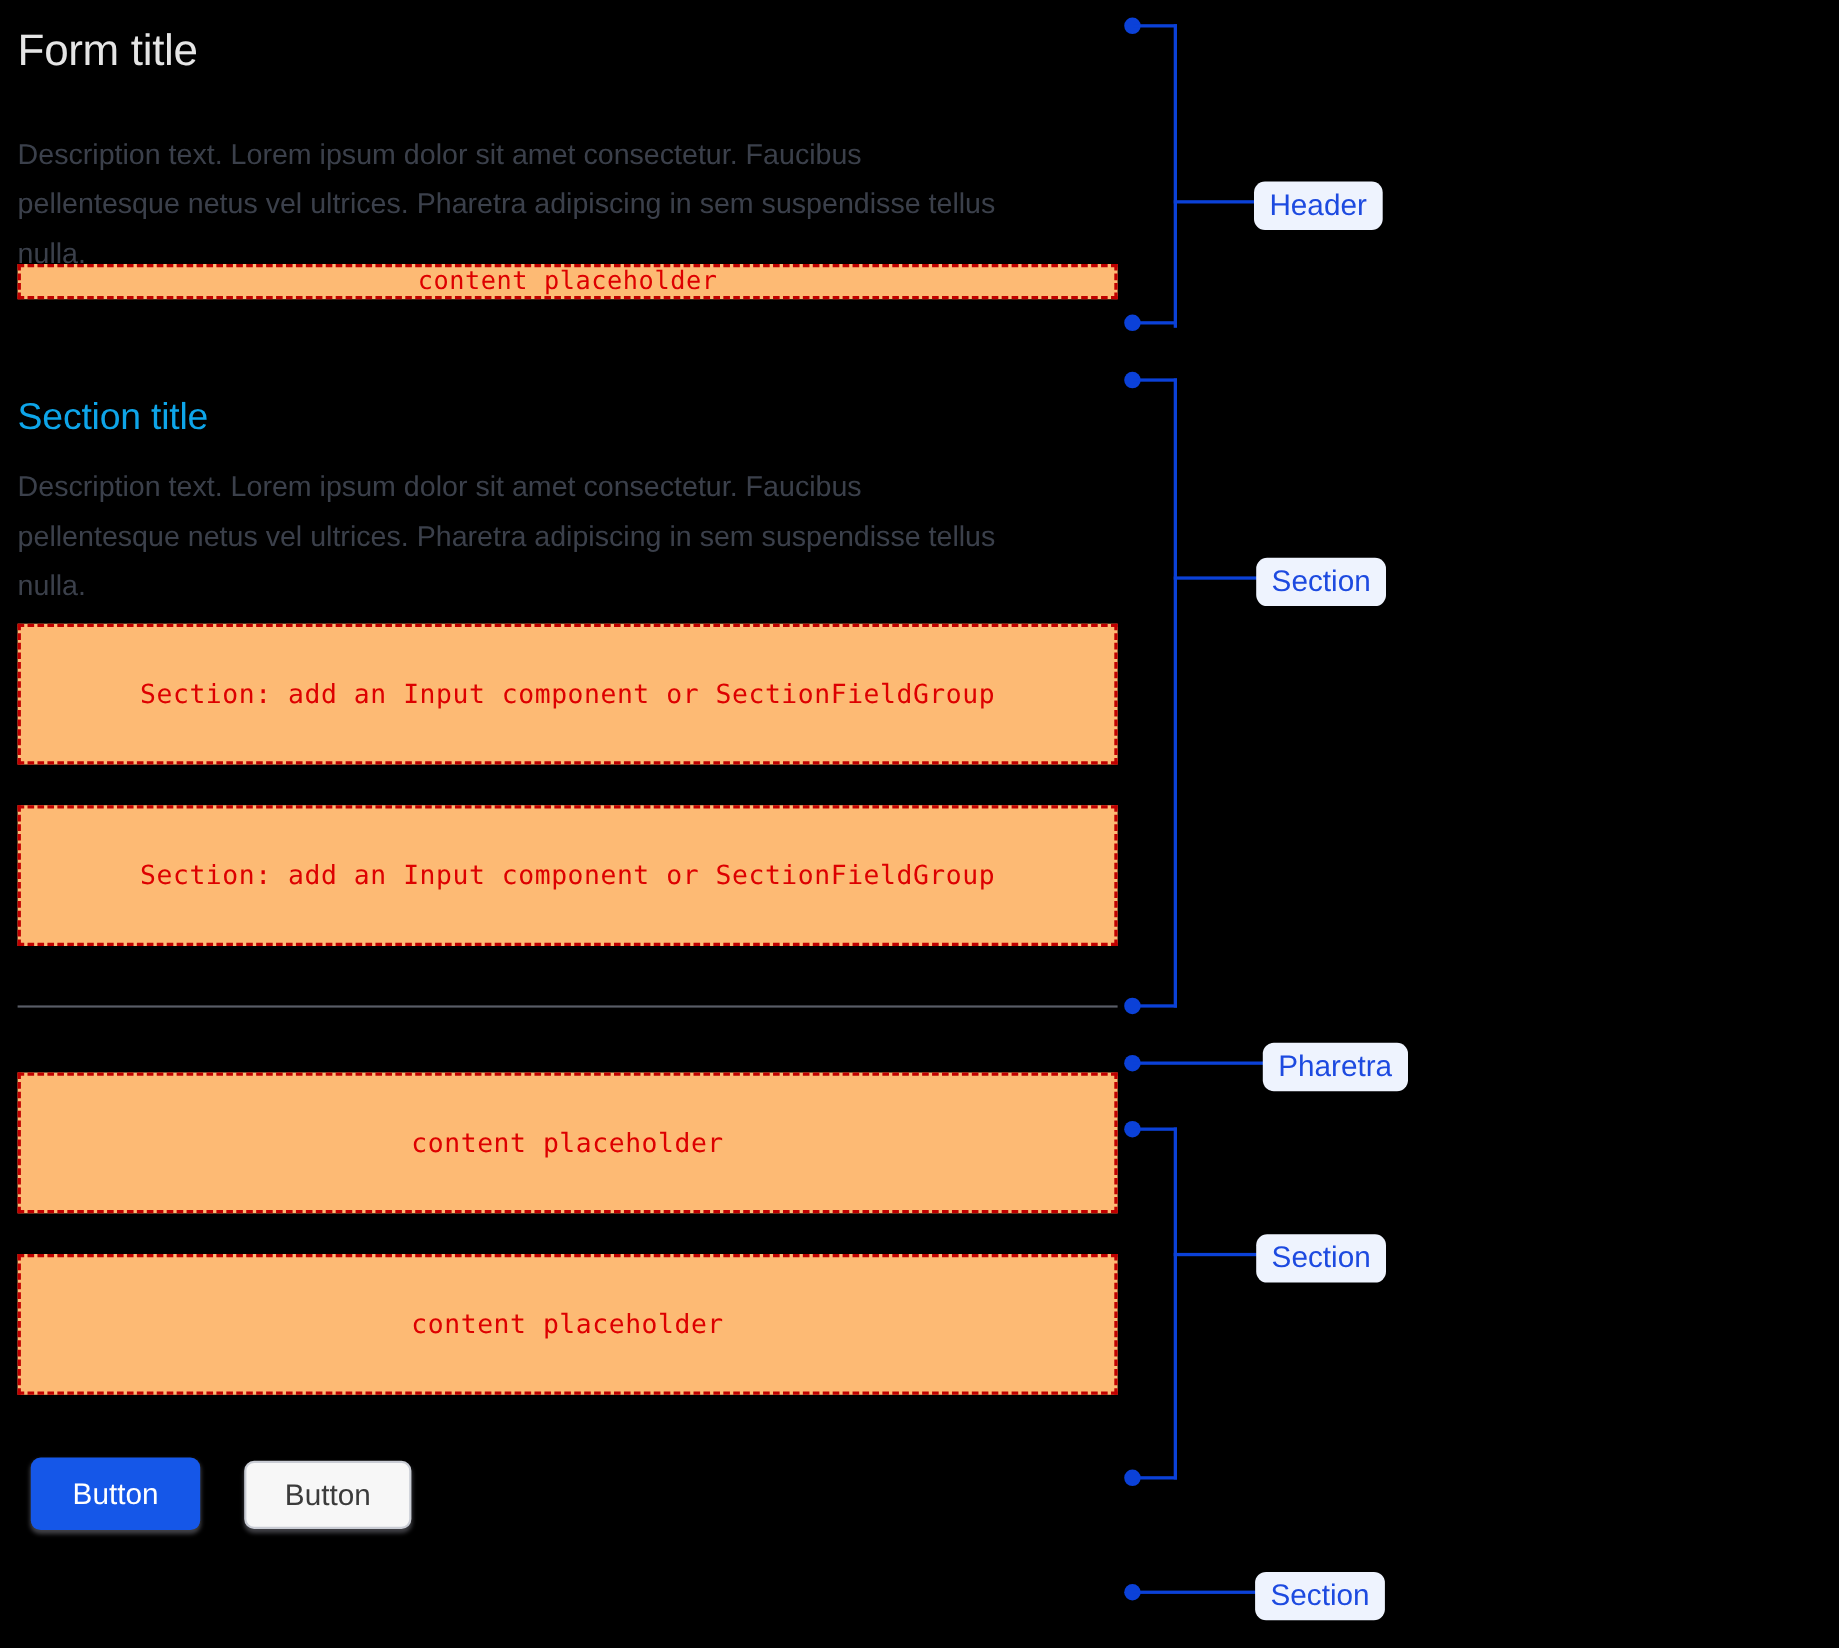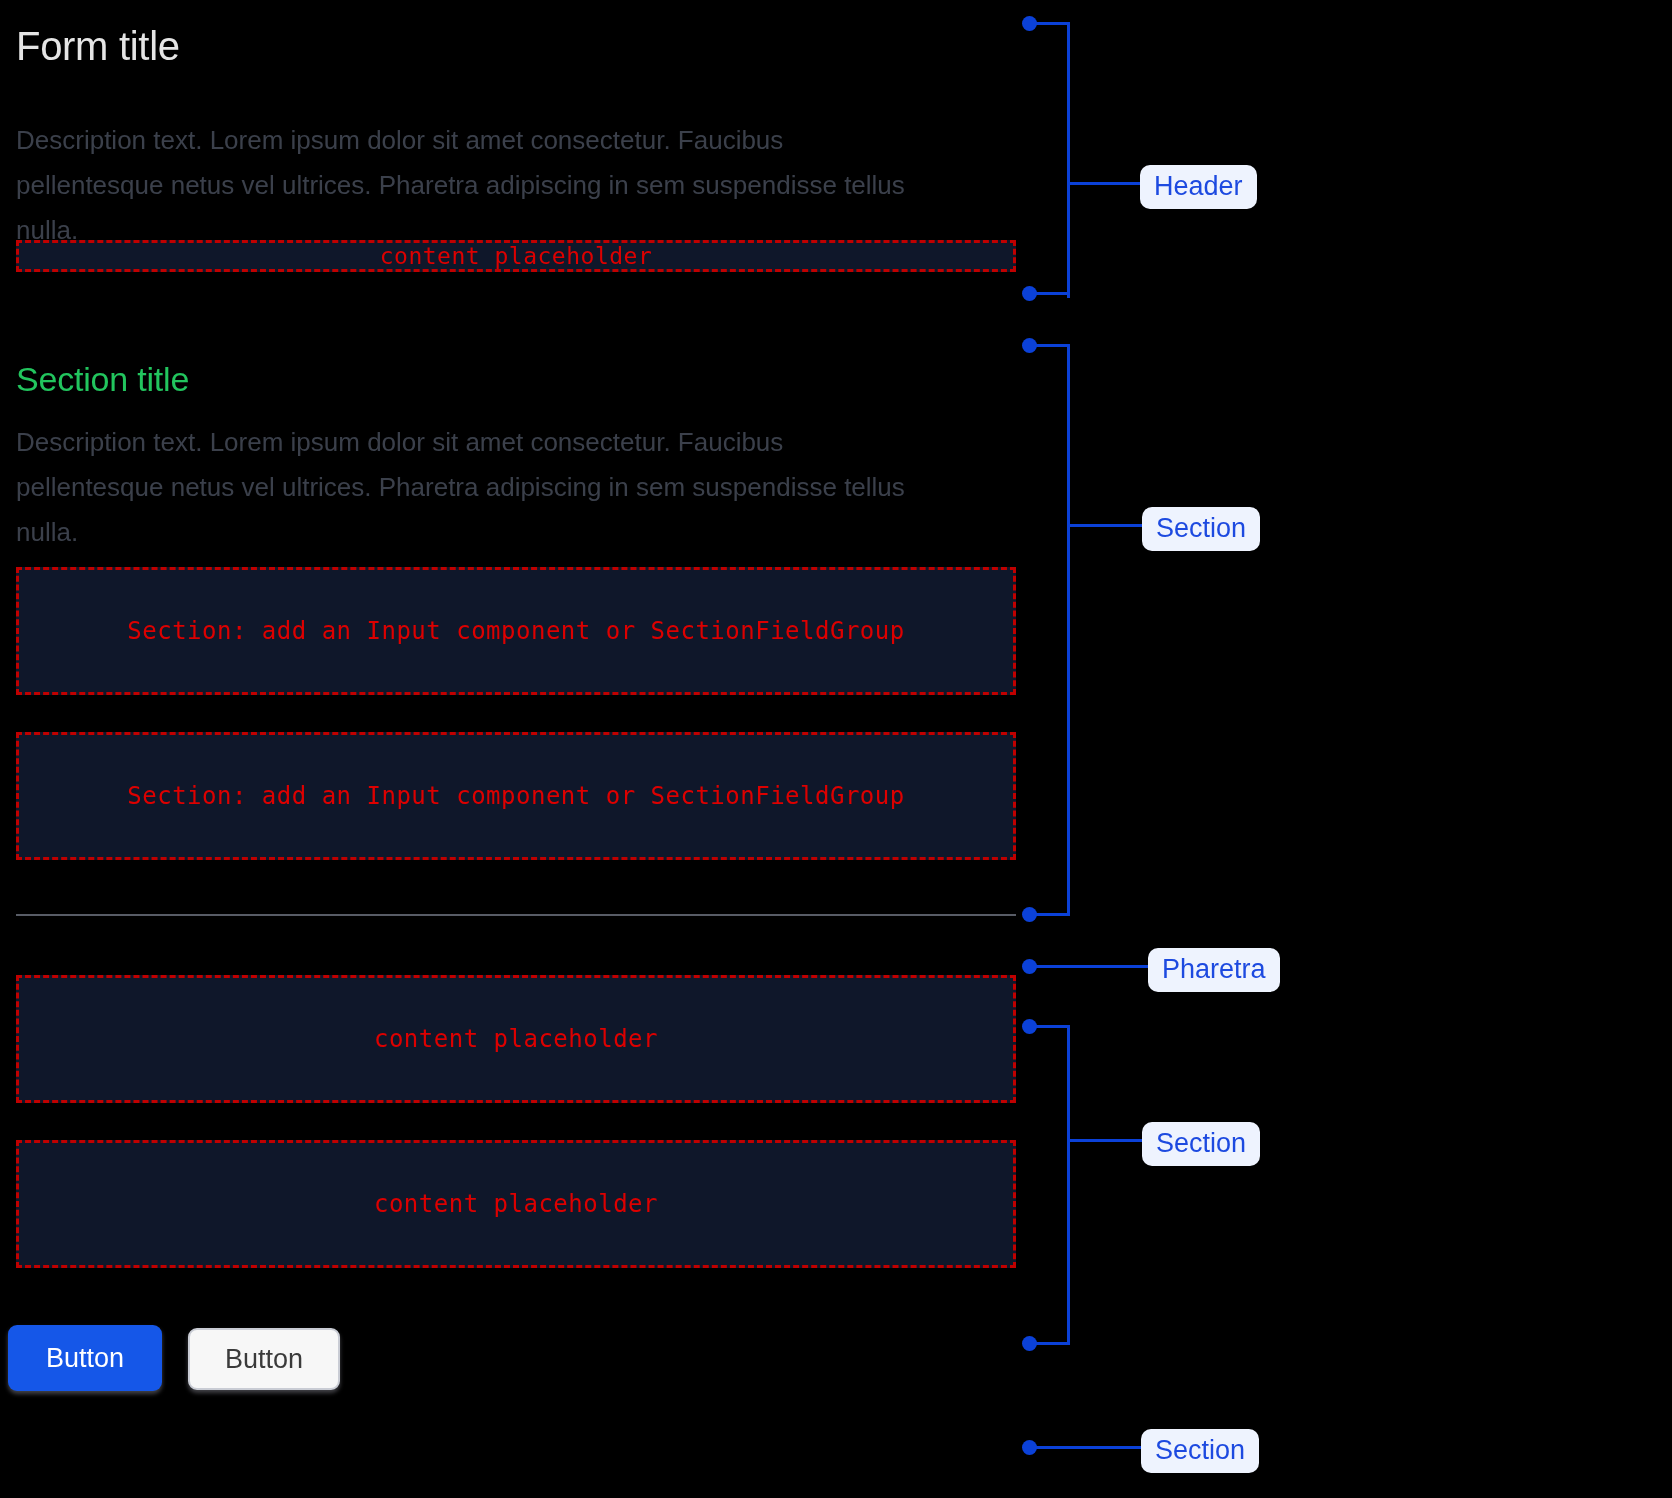--- a/index.html
+++ b/index.html
@@ -43,21 +43,21 @@
     top: 92px;
     width: 900px;
     font-size: 26px;
     line-height: 45px;
     color: #3b404b;
   }
 
   .section-title {
     font-size: 34px;
     font-weight: 400;
-    color: #22c55e;
+    color: #0ea5e9;
     position: absolute;
     left: 0;
     top: 328px;
     line-height: 46px;
     letter-spacing: -0.2px;
   }
 
   .section-desc {
     position: absolute;
     left: 0;
@@ -66,21 +66,21 @@
     font-size: 26px;
     line-height: 45px;
     color: #3b404b;
   }
 
   
   .ph {
     position: absolute;
     left: 16px;
     box-sizing: border-box;
-    background: #0f172a;
+    background: #fdba74;
     border: 3px dashed #c00000;
     display: flex;
     align-items: center;
     justify-content: center;
     color: #dd0000;
     font-family: "DejaVu Sans Mono", monospace;
     font-size: 24px;
     letter-spacing: 0.5px;
   }
 
@@ -96,25 +96,25 @@
     left: 16px;
     top: 914px;
     width: 1000px;
     height: 2px;
     background: #585c66;
   }
 
   
   .footer-bar {
     position: absolute;
-    left: 8px;
+    left: 28px;
     top: 1325px;
     display: flex;
     align-items: center;
-    gap: 26px;
+    gap: 40px;
   }
   .btn {
     box-sizing: border-box;
     font-family: "Liberation Sans", sans-serif;
     font-size: 27px;
     border-radius: 9px;
     display: flex;
     align-items: center;
     justify-content: center;
     cursor: pointer;

